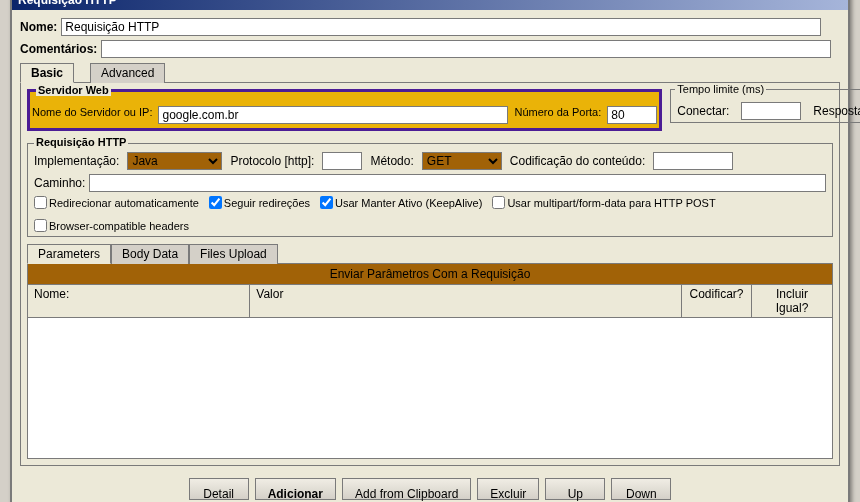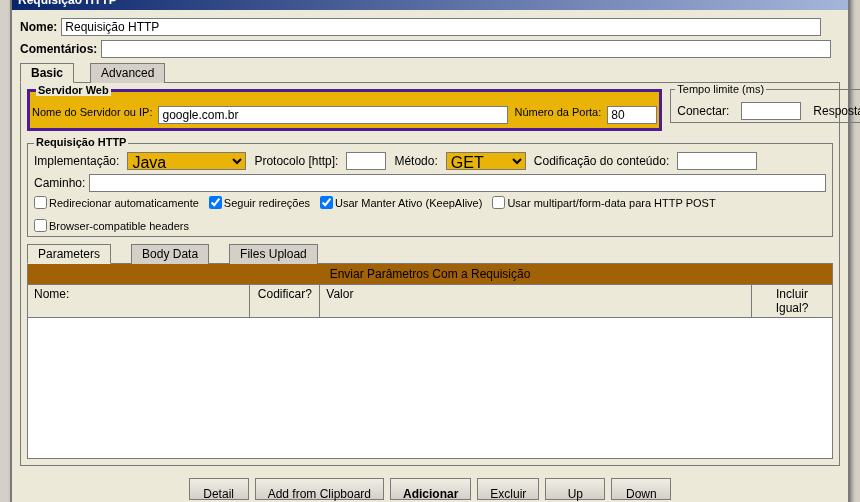--- a/index.html
+++ b/index.html
@@ -140,23 +140,23 @@
     }
     .impl-row {
       display: flex;
       align-items: center;
       gap: 8px;
       margin-top: 4px;
       flex-wrap: wrap;
     }
     select.combo {
       height: 18px;
-      font-size: 16px;
-      border: 1px solid #7a7a7a;
-      background: #eab308;
+      font-size: 12px;
+      border: 1px solid #7a7a7a;
+      background: #a16207;
     }
     .caminho-row {
       display: flex;
       align-items: center;
       margin-top: 4px;
       gap: 4px;
     }
     .checkboxes-row {
       display: flex;
       align-items: center;
@@ -175,21 +175,21 @@
       border-bottom: 1px solid #7a7a7a;
       margin-bottom: 0;
     }
     .inner-tab {
       padding: 2px 10px;
       border: 1px solid #7a7a7a;
       border-bottom: none;
       background: #d4d0c8;
       cursor: pointer;
       font-size: 12px;
-      margin-right: 20px;
+      margin-right: 0;
       position: relative;
       bottom: -1px;
     }
     .inner-tab.active {
       background: #ece9d8;
       border-bottom: 1px solid #ece9d8;
     }
     .params-area {
       border: 1px solid #7a7a7a;
       border-top: none;
@@ -348,34 +348,34 @@
         <div>
           <div class="inner-tabs-bar">
             <div class="inner-tab active">Parameters</div>
             <div class="inner-tab">Body Data</div>
             <div class="inner-tab">Files Upload</div>
           </div>
           <div class="params-area">
             <div class="params-header">Enviar Parâmetros Com a Requisição</div>
             <div class="params-cols">
               <div class="params-col nome">Nome:</div>
+              <div class="params-col valor">Valor</div>
               <div class="params-col codificar">Codificar?</div>
-              <div class="params-col valor">Valor</div>
               <div class="params-col incluir">Incluir Igual?</div>
             </div>
             <div class="params-body"></div>
           </div>
         </div>
 
       </div>
     </div>
 
     <div class="bottom-buttons">
       <button class="btn">Detail</button>
+      <button class="btn primary">Adicionar</button>
       <button class="btn">Add from Clipboard</button>
-      <button class="btn primary">Adicionar</button>
       <button class="btn">Excluir</button>
       <button class="btn">Up</button>
       <button class="btn">Down</button>
     </div>
 
   </div>
 </div>
 
 </body></html>

